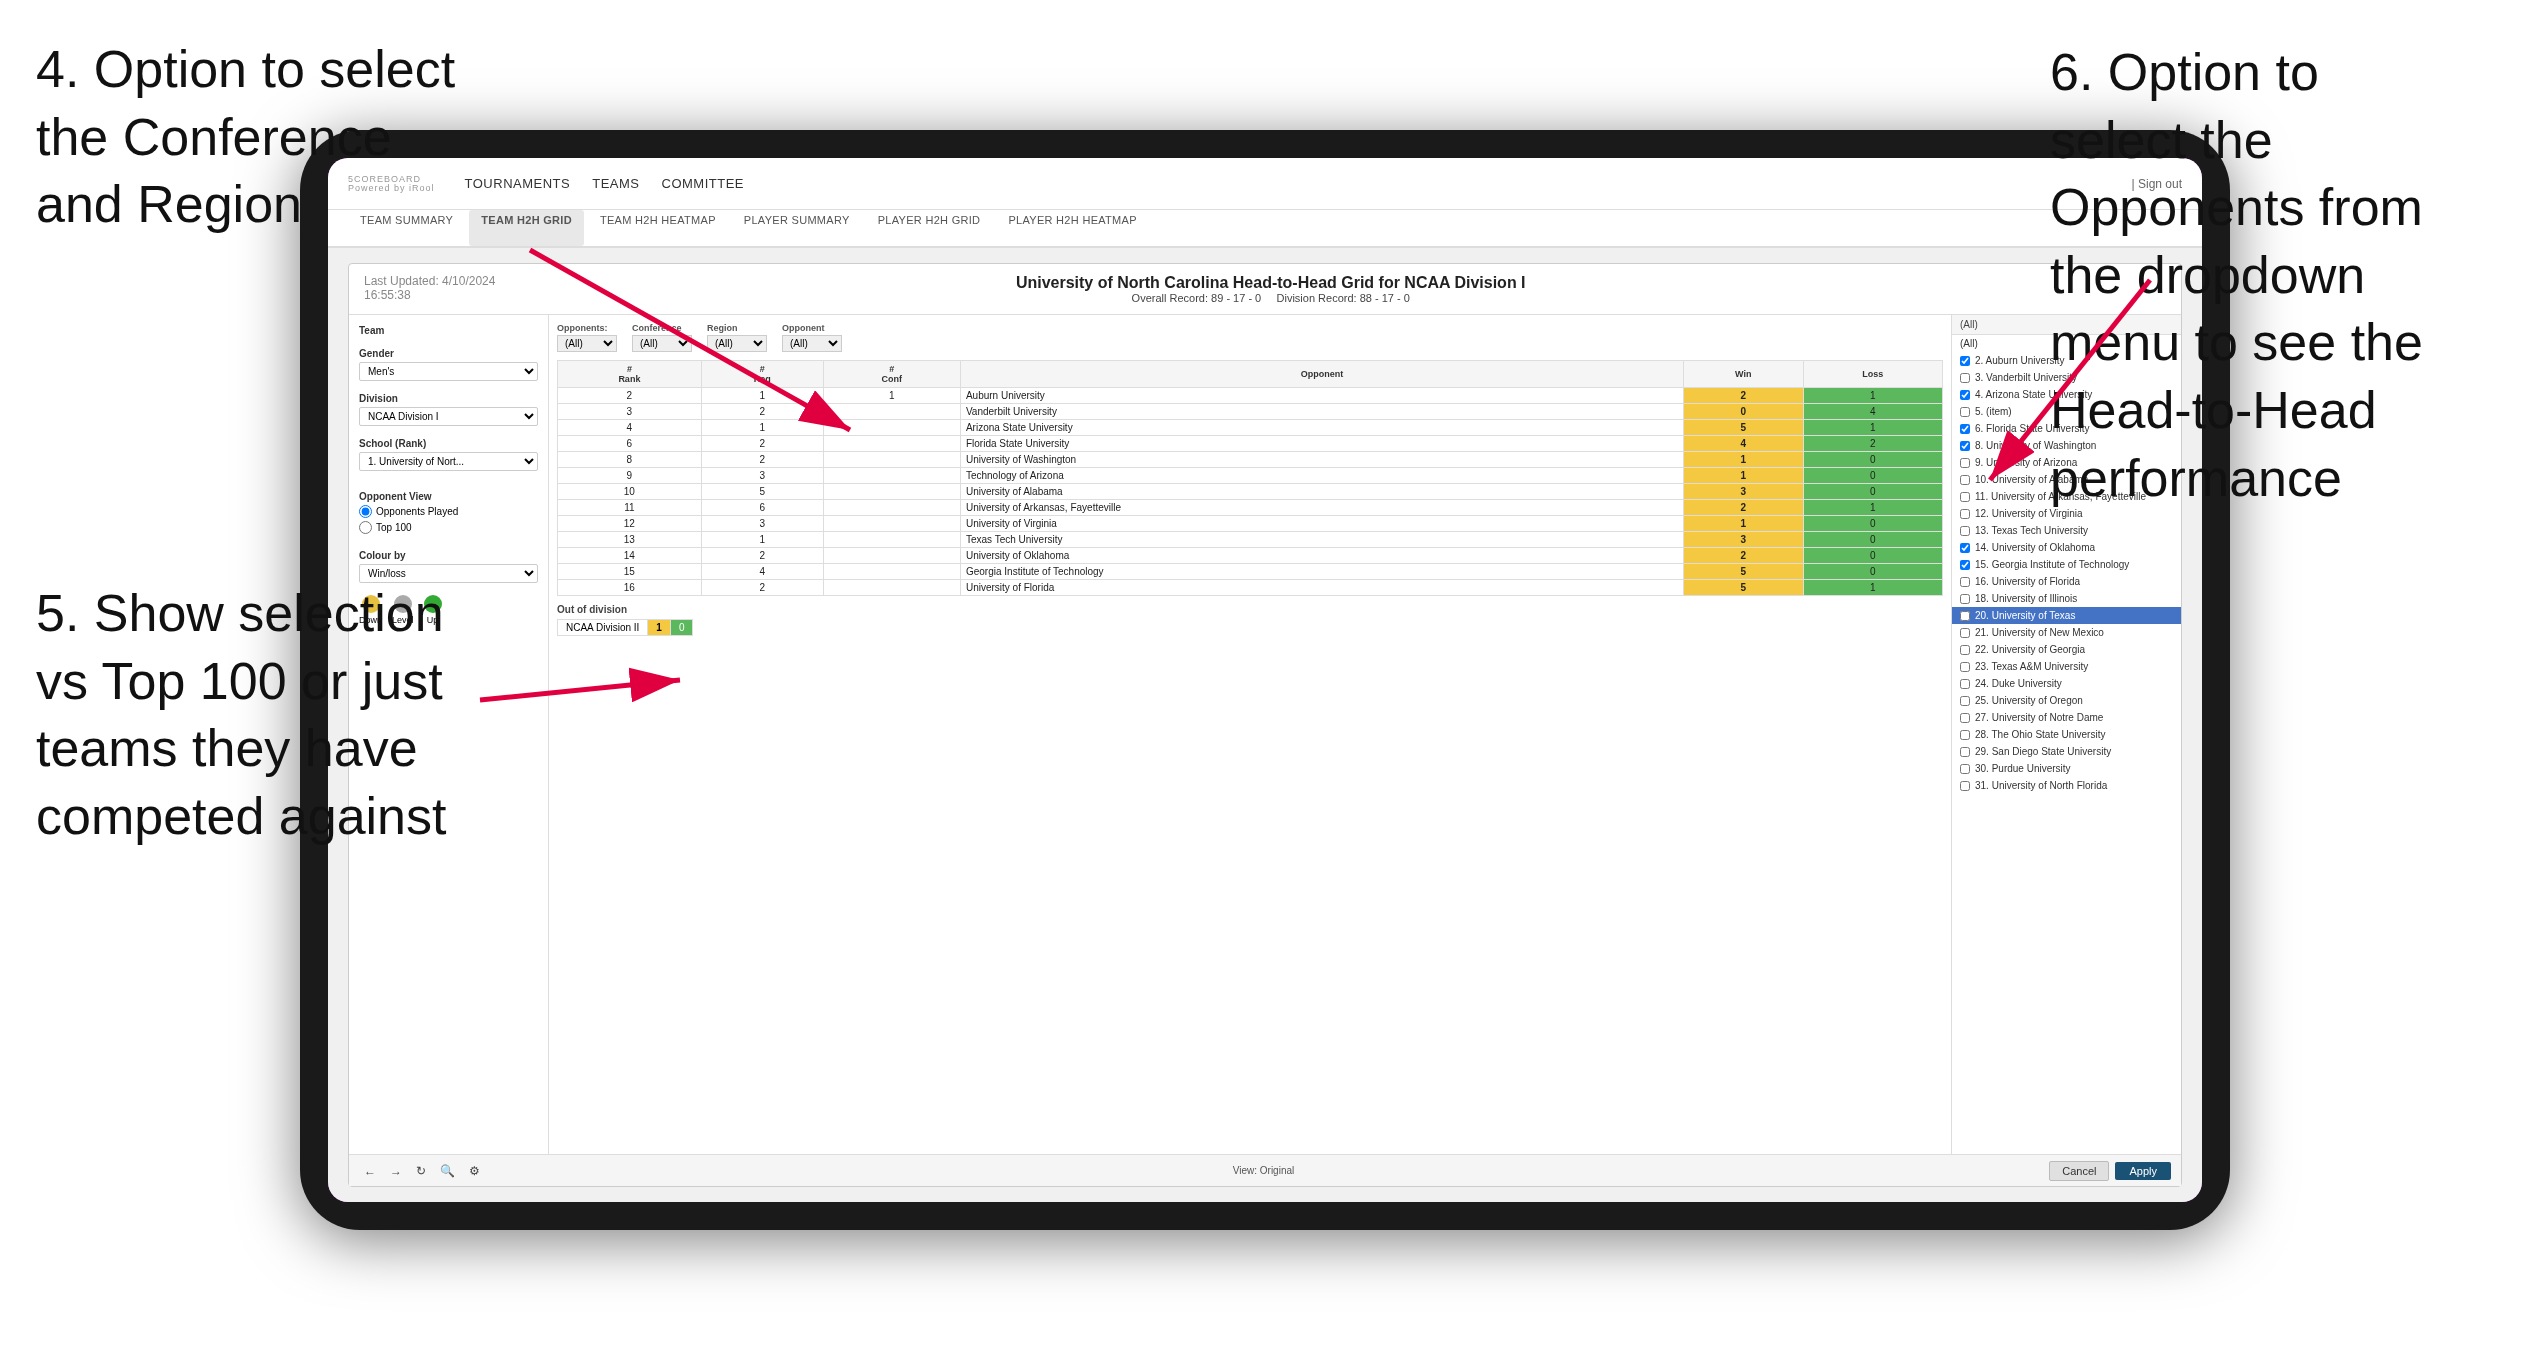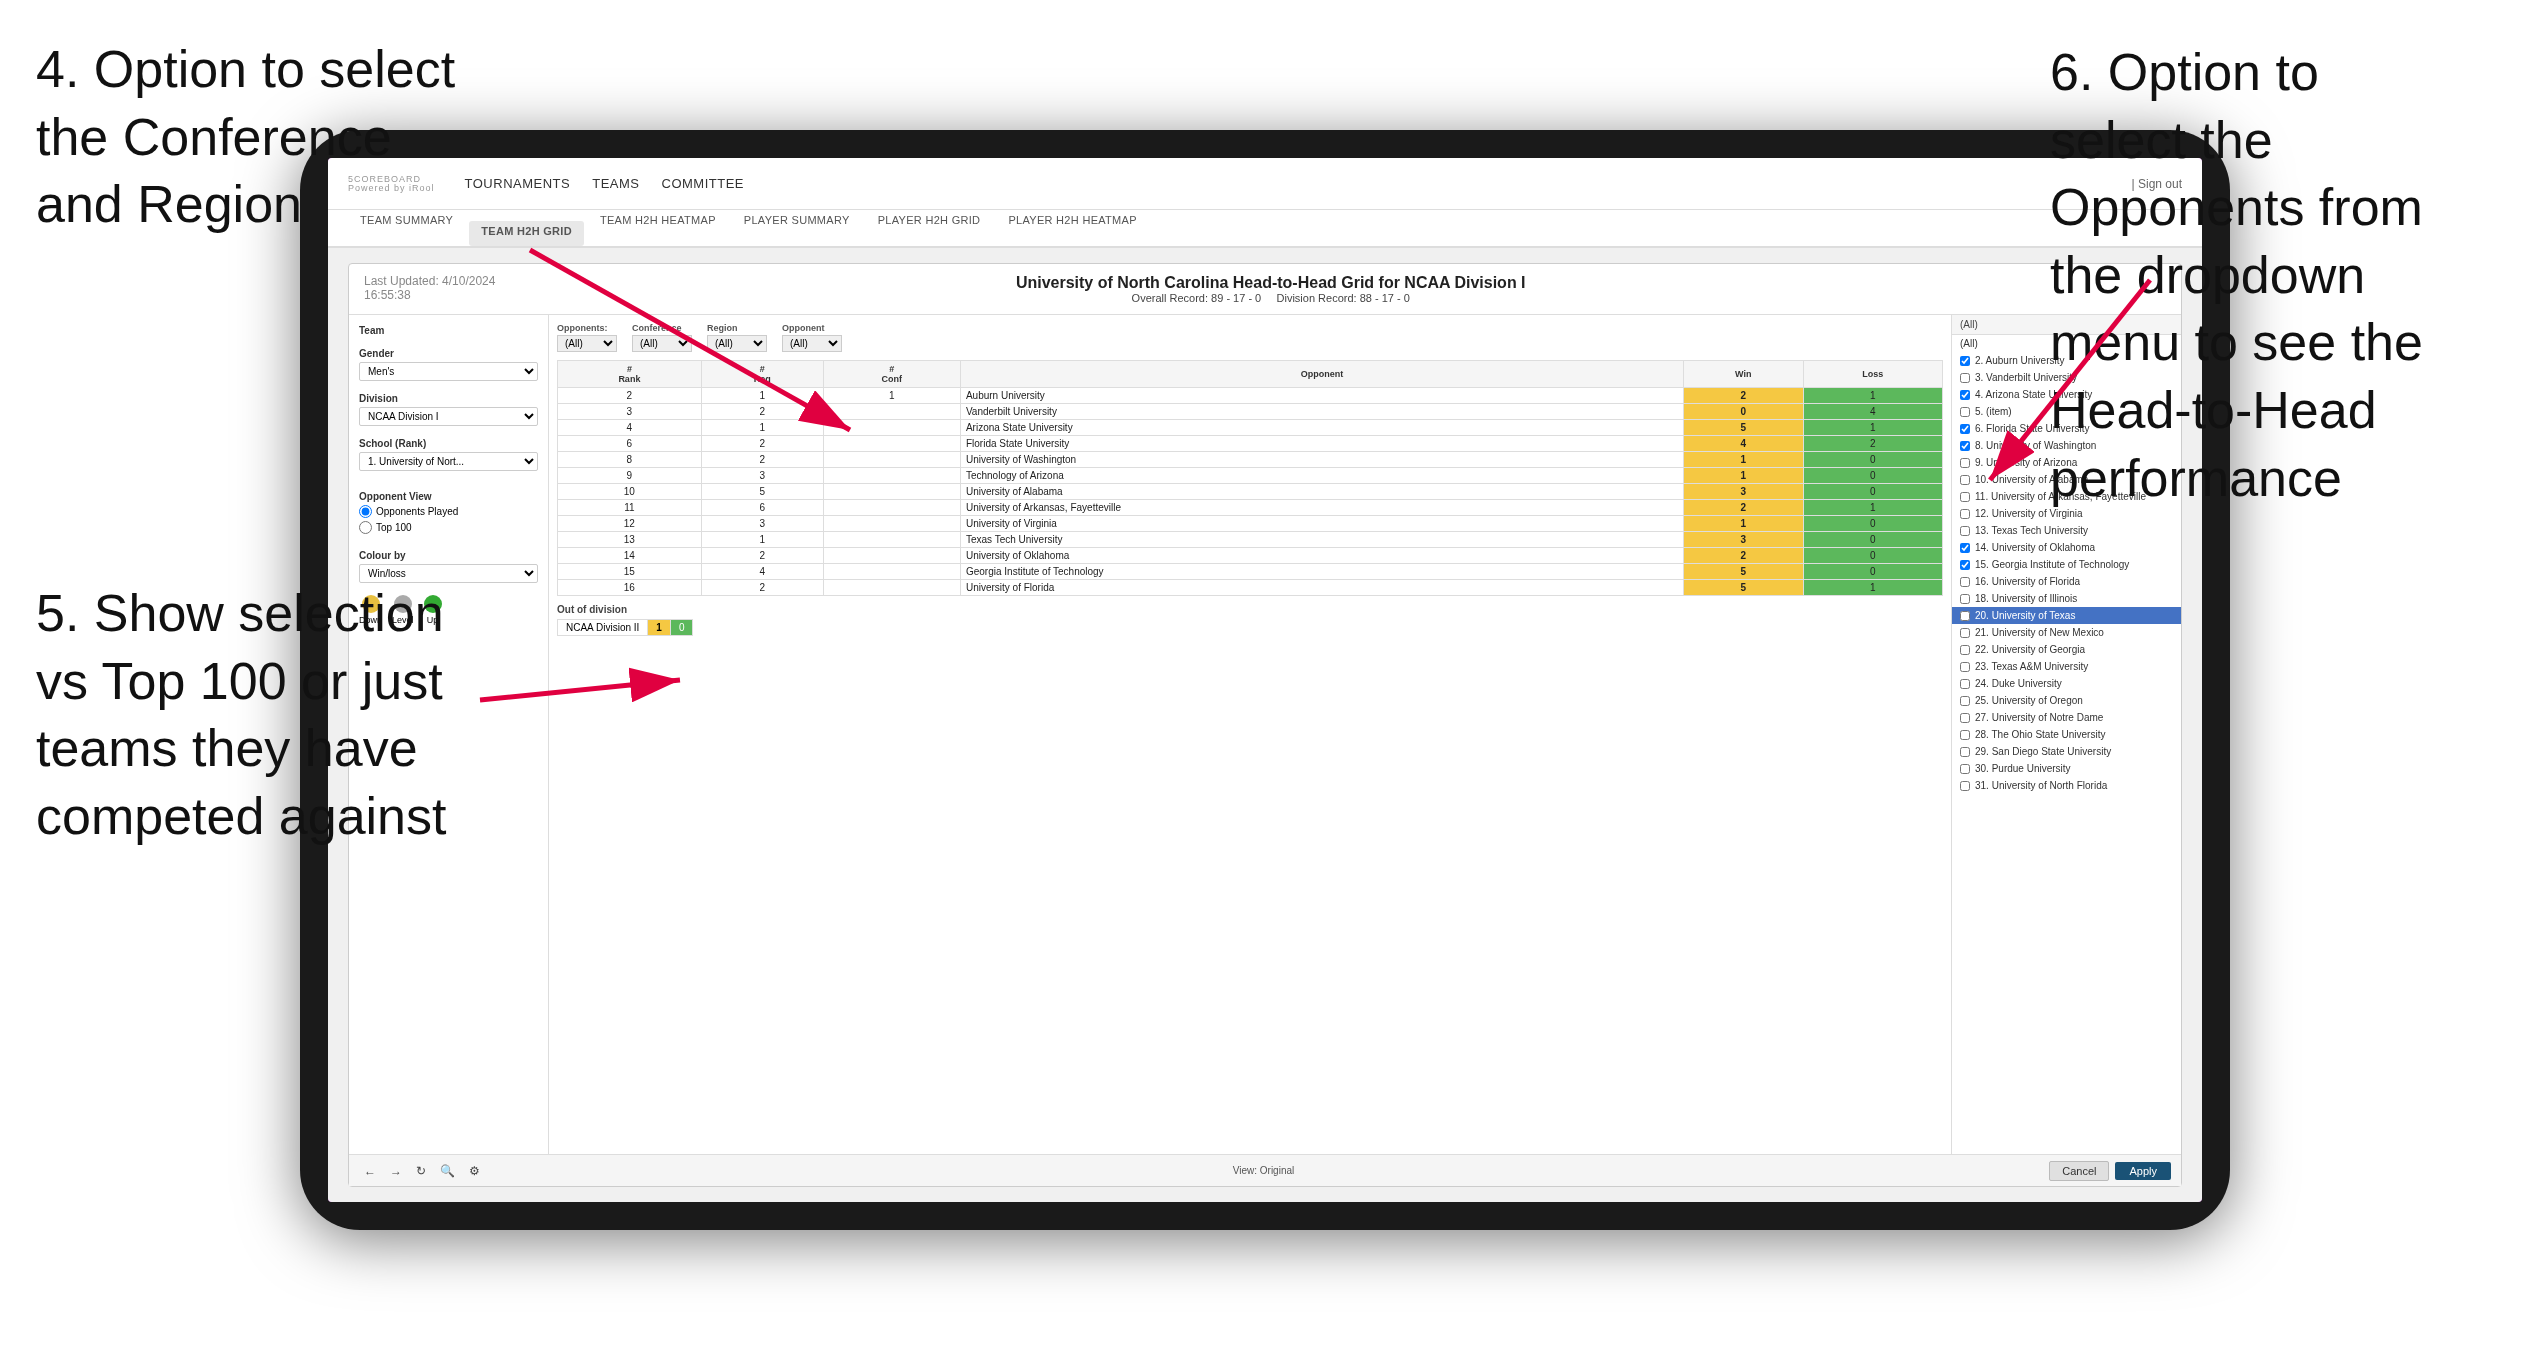--- a/index.html
+++ b/index.html
@@ -31,21 +31,21 @@
       background: #1a1a1a;
       border-radius: 60px;
       padding: 28px;
       box-shadow: 0 10px 60px rgba(0,0,0,0.5);
     }
 
     .tablet-screen {
       width: 100%;
       height: 100%;
       background: #d946ef;
-      border-radius: 4px;
+      border-radius: 20px;
       overflow: hidden;
       position: relative;
     }
 
     
     .app-nav {
       background: #fff;
       height: 52px;
       display: flex;
       align-items: center;
@@ -104,21 +104,20 @@
       padding: 4px 12px;
       cursor: pointer;
       text-transform: uppercase;
       letter-spacing: 0.3px;
     }
 
     .sub-nav-item.active {
       background: #e8e8e8;
       border-radius: 3px;
       font-weight: bold;
-      margin-top: 11px;
     }
 
     
     .main-content {
       padding: 15px 20px;
       background: #f0f0f0;
       height: calc(100% - 90px);
       overflow: hidden;
     }
 

